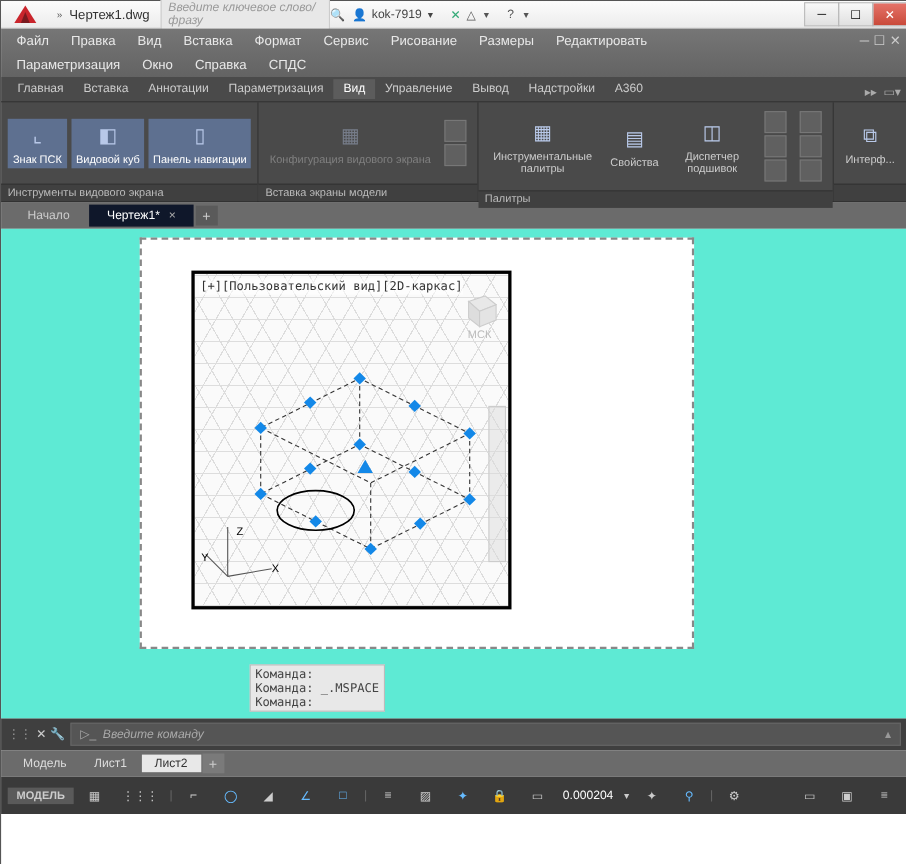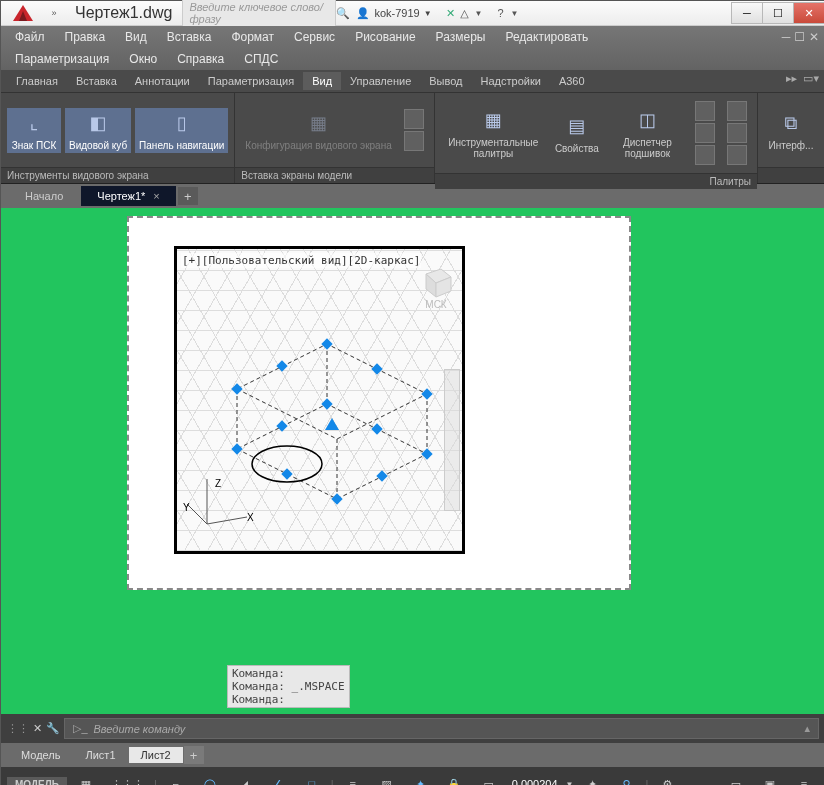--- a/index.html
+++ b/index.html
@@ -1,51 +1,51 @@
 <!DOCTYPE html>
 <html><head>
 <meta charset="utf-8">
 <style>
 body{margin:0;font-family:"Segoe UI",Arial,sans-serif;font-size:11px;background:#f0f0f0;overflow:hidden}
 .window{width:824px;height:785px;border:1px solid #555;background:#fff;position:relative;box-shadow:0 0 8px rgba(0,0,0,.3)}
 .titlebar{height:24px;background:linear-gradient(#fcfcfc,#ececec);display:flex;align-items:center;border-bottom:1px solid #ccc}
 .logo{width:36px;height:24px;display:flex;align-items:center;justify-content:center;margin-left:4px}
 .qat{display:flex;align-items:center;gap:2px;margin-left:4px}
 .qat-btn{width:18px;height:18px;display:flex;align-items:center;justify-content:center;font-size:9px;color:#555}
-.title-text{margin-left:12px;color:#333;font-size:16px}
+.title-text{margin-left:0;color:#333;font-size:12px}
 .search-box{margin-left:10px;padding:2px 6px;background:#e8e8e8;border:1px solid #ccc;color:#999;font-style:italic;font-size:11px;width:140px}
 .user-area{margin-left:6px;display:flex;align-items:center;gap:4px;color:#444}
 .tb-icon{width:14px;height:14px;display:flex;align-items:center;justify-content:center;color:#555}
 .winbtns{margin-left:auto;display:flex}
 .winbtn{width:30px;height:20px;display:flex;align-items:center;justify-content:center;border:1px solid #b8b8b8;margin-left:-1px;background:linear-gradient(#f8f8f8,#e0e0e0)}
 .winbtn.close{background:linear-gradient(#e57369,#c94a3a);color:#fff}
 .menubar{background:linear-gradient(#767676,#636363);color:#e8e8e8;font-size:12px;display:flex;flex-wrap:wrap;align-items:flex-start;padding:0 4px;position:relative}
 .menu-item{padding:4px 10px;cursor:default}
 .menubar .ctrl{position:absolute;right:6px;top:4px;display:flex;gap:4px;color:#ccc}
 .ribbon{background:#4a4a4a;color:#ccc}
-.ribbon-tabs{display:flex;align-items:flex-start;padding:2px 6px;border-bottom:1px solid #333;font-size:11px}
+.ribbon-tabs{display:flex;align-items:flex-end;padding:2px 6px;border-bottom:1px solid #333;font-size:11px}
 .rtab{padding:3px 9px;cursor:default}
 .rtab.active{background:#5c5c5c;color:#fff}
 .rtab-ext{margin-left:auto;display:flex;gap:6px;color:#aaa}
 .ribbon-body{display:flex;align-items:stretch;height:90px;border-bottom:1px solid #222}
 .panel{display:flex;flex-direction:column;border-right:1px solid #333}
 .panel-items{display:flex;flex:1;padding:4px 6px;gap:4px;align-items:center}
 .panel-label{background:#404040;padding:2px 6px;font-size:10px;color:#bbb;white-space:nowrap;border-top:1px solid #333}
 .btn-v{display:flex;flex-direction:column;align-items:center;justify-content:center;padding:2px 4px;gap:2px;font-size:10px;text-align:center;line-height:1.1;min-width:46px}
 .btn-v.active{background:#5e7090;color:#fff}
 .btn-v .ico{width:28px;height:28px;display:flex;align-items:center;justify-content:center;font-size:18px;color:#b8c8e8}
 .btn-v.dim{opacity:.4}
 .panel-small{display:flex;flex-direction:column;gap:2px;padding:4px}
 .sbtn{width:18px;height:18px;background:#606060;border:1px solid #777}
 .doctabs{background:#6b6b6b;display:flex;align-items:center;padding:0 8px;height:24px;gap:2px}
 .doctab{padding:4px 16px;color:#ccc;font-size:11px}
 .doctab.active{background:#0f172a;color:#fff}
 .doctab .x{margin-left:8px;color:#aaa}
 .plus{width:20px;height:18px;background:#5a5a5a;color:#ccc;display:flex;align-items:center;justify-content:center;font-size:13px}
-.canvas{flex:1;background:#22c55e;position:relative;overflow:hidden;height:506px}
+.canvas{flex:1;background:#5eead4;position:relative;overflow:hidden;height:445px}
 .paper{position:absolute;left:126px;top:8px;width:500px;height:370px;border:2px dashed #888;background:#fff}
 .viewport{position:absolute;left:173px;top:38px;width:285px;height:302px;border:3px solid #000;background:#fafafa;background-image:repeating-linear-gradient(60deg,#ddd 0,#ddd 1px,transparent 1px,transparent 20px),repeating-linear-gradient(-60deg,#ddd 0,#ddd 1px,transparent 1px,transparent 20px),repeating-linear-gradient(0deg,#ddd 0,#ddd 1px,transparent 1px,transparent 20px)}
 .vp-label{position:absolute;top:4px;left:4px;background:rgba(255,255,255,.6);font-size:11px;color:#333;padding:1px;font-family:monospace}
 .cmd-hist{position:absolute;left:226px;bottom:6px;background:#e8e8e8;border:1px solid #bbb;font-family:monospace;font-size:11px;color:#444;padding:1px 4px}
 .cmd-hist div{white-space:pre}
 .cmdbar{background:#3f3f3f;display:flex;align-items:center;padding:4px 6px;gap:4px}
 .cmd-input{flex:1;background:#555;border:1px solid #666;padding:3px 8px;color:#aaa;font-style:italic;font-size:11px;display:flex;align-items:center;gap:6px}
 .cmd-close{color:#999;margin-left:auto;font-style:normal}
 .ltabs{background:#6b6b6b;display:flex;align-items:center;padding:2px 8px;gap:1px;height:20px}
 .ltab{padding:2px 12px;color:#ddd;font-size:11px}
@@ -179,21 +179,21 @@
       <div class="sbtn"></div>
       <div class="sbtn"></div>
       <div class="sbtn"></div>
      </div>
      <div class="panel-small">
       <div class="sbtn"></div>
       <div class="sbtn"></div>
       <div class="sbtn"></div>
      </div>
     </div>
-    <div class="panel-label" style="text-align:right">Палитры</div>
+    <div class="panel-label" style="text-align:left">Палитры</div>
    </div>
    <div class="panel">
     <div class="panel-items">
      <div class="btn-v">
               <span class="ico">⧉</span>
               <span>Интерф...</span>
             </div>
     </div>
     <div class="panel-label">&nbsp;</div>
    </div>

